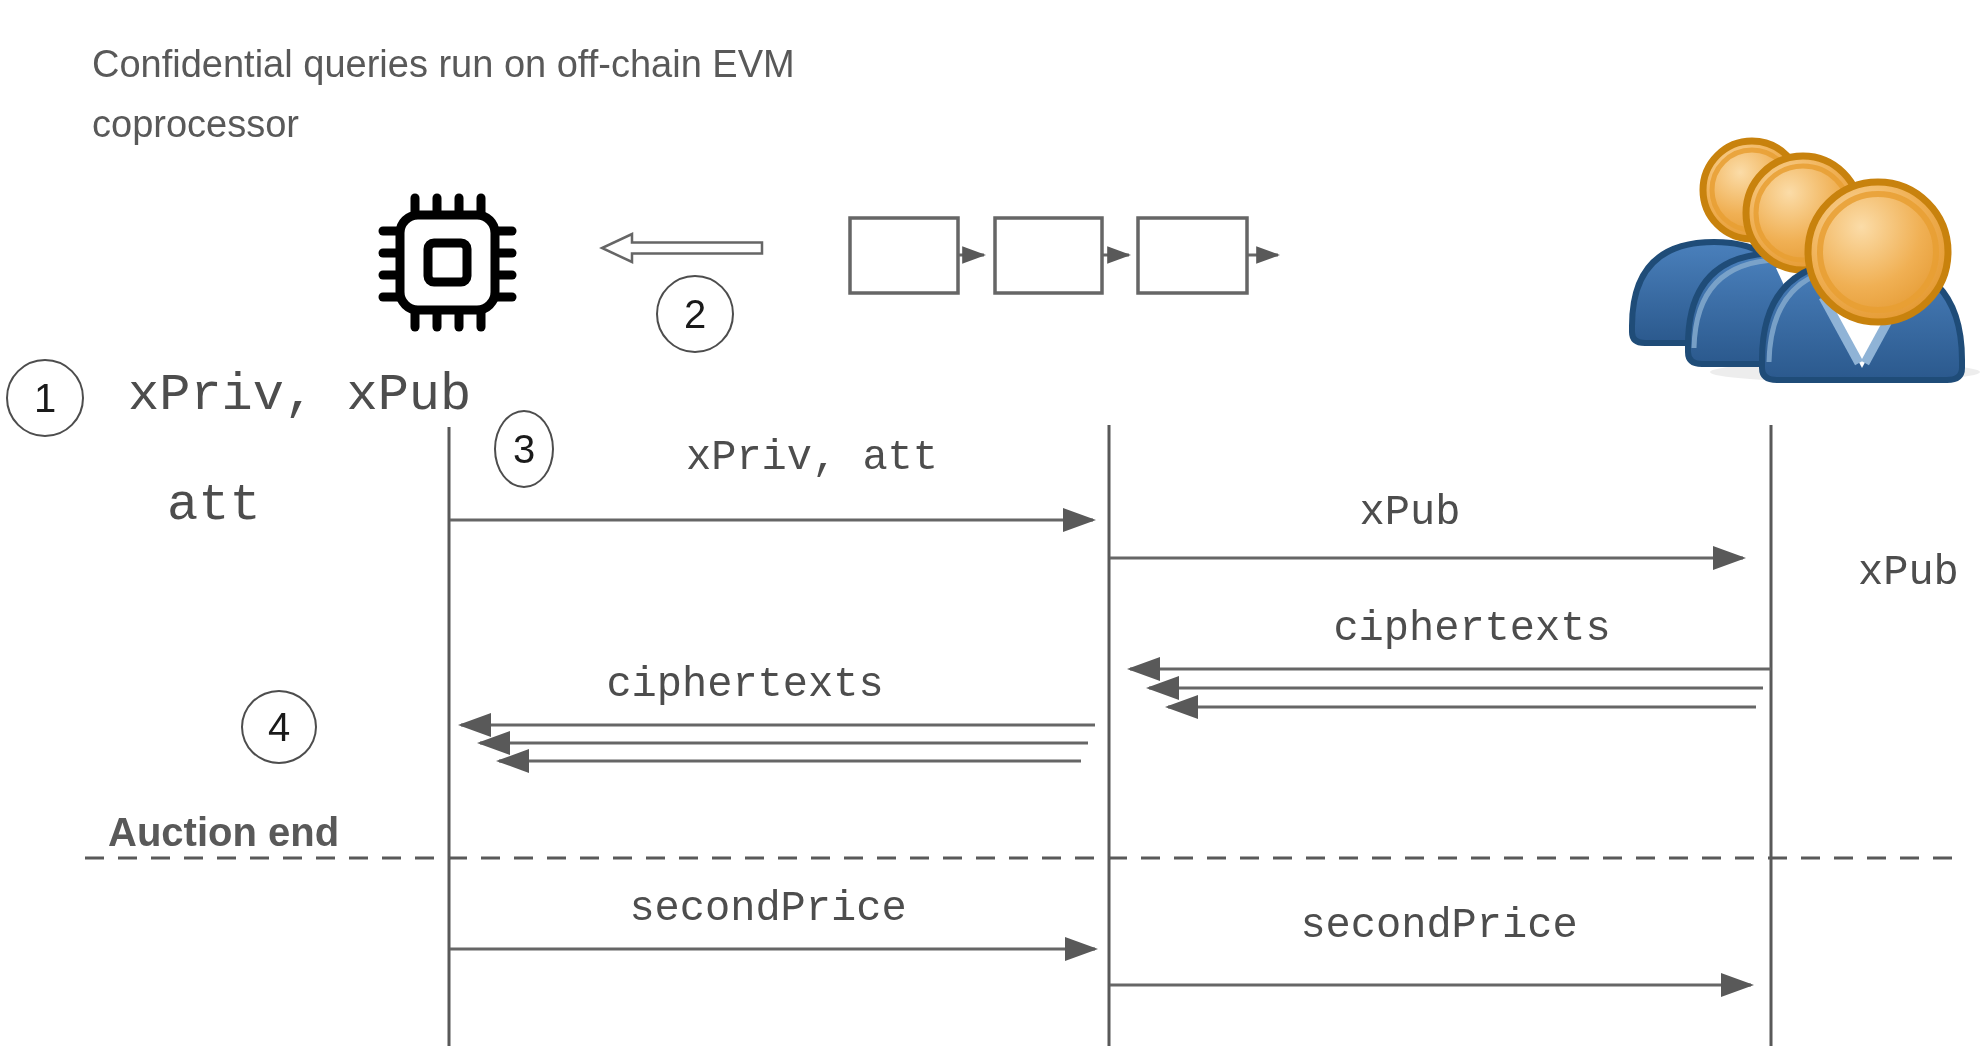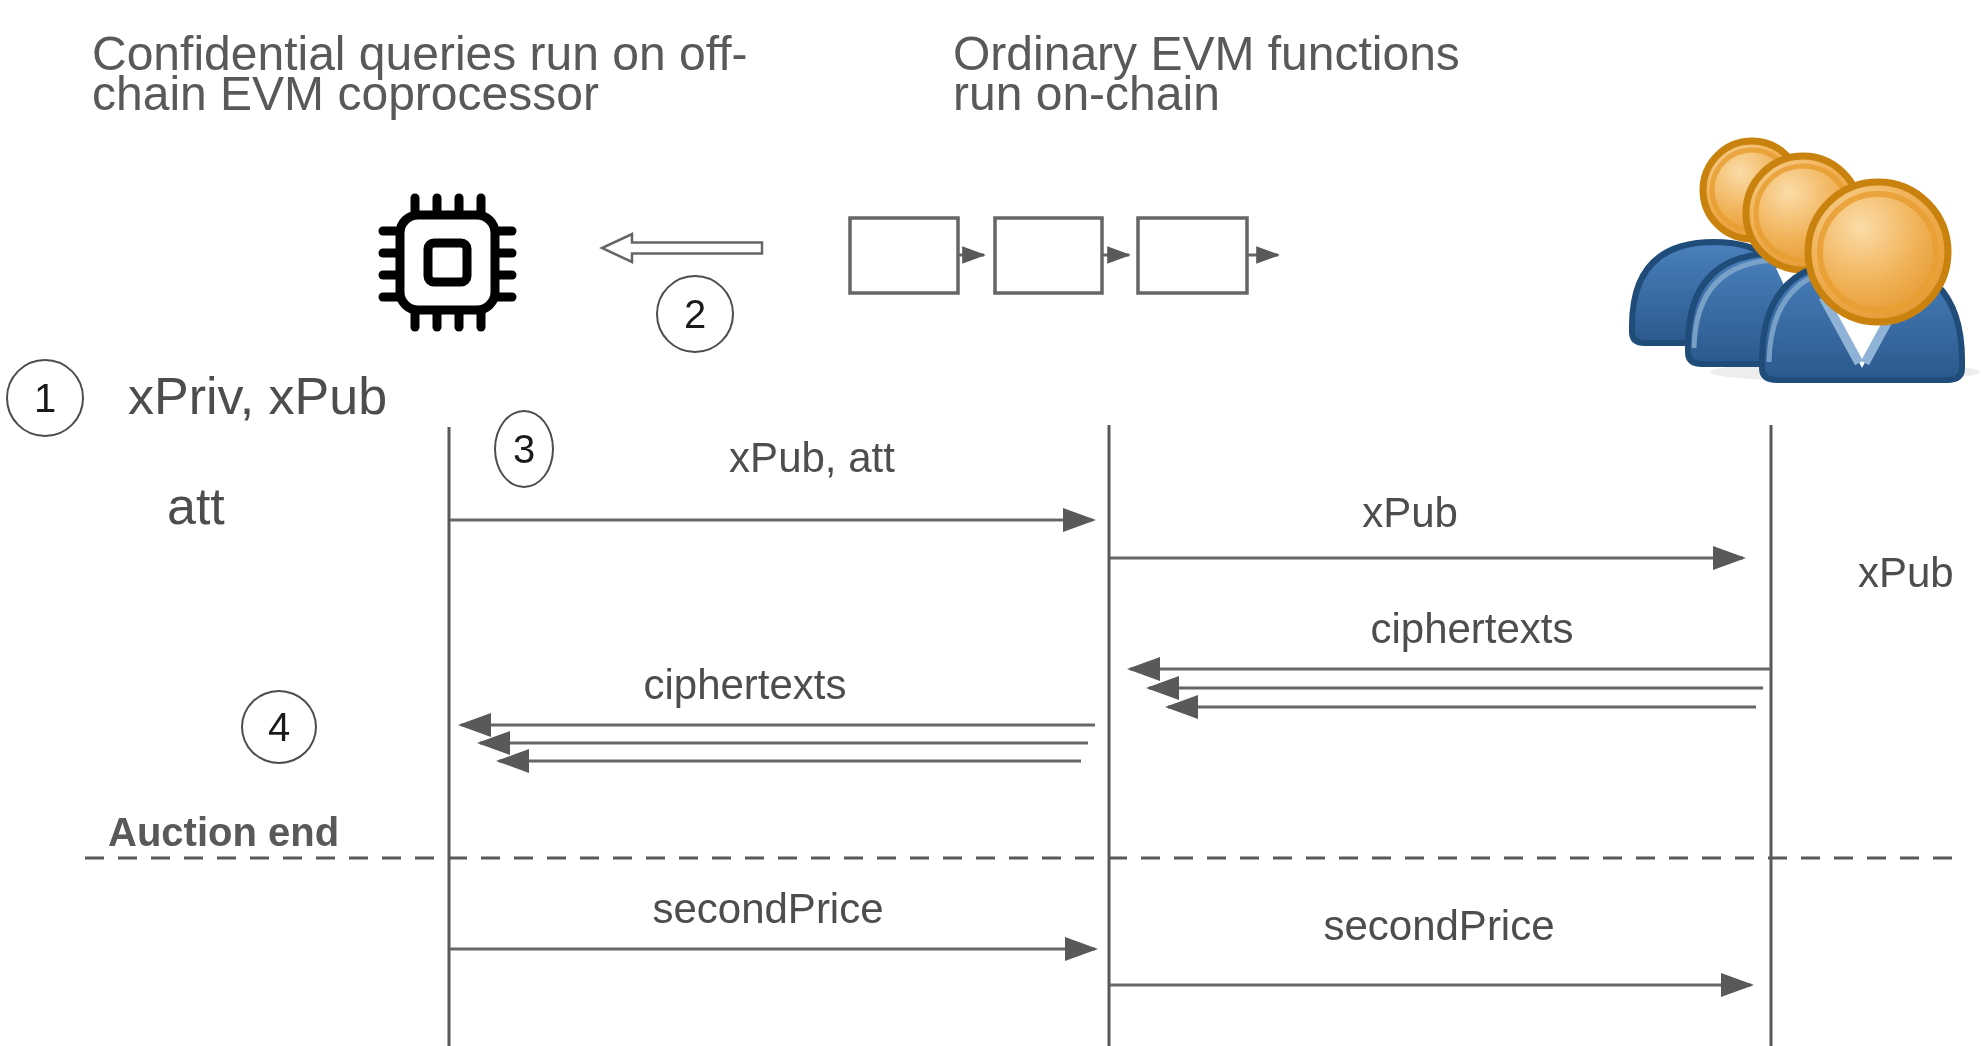--- a/index.html
+++ b/index.html
@@ -1,22 +1,22 @@
 <!DOCTYPE html>
 <html><head>
 <meta charset="utf-8">
 <style>
   html,body{margin:0;padding:0;background:#fff;}
   .canvas{position:relative;width:1988px;height:1046px;background:#ffffff;overflow:hidden;
           font-family:"Liberation Sans",sans-serif;}
   svg.layer{position:absolute;left:0;top:0;width:1988px;height:1046px;}
   .abs{position:absolute;white-space:pre;}
   .sans{color:#595959;}
-  .mono{font-family:Liberation Sans, sans-serif;color:#4d4d4d;}
-  .title{font-size:48px;line-height:40px;white-space:normal;}
+  .mono{font-family:Liberation Mono, monospace;color:#4d4d4d;}
+  .title{font-size:38px;line-height:60px;white-space:normal;}
   .big-mono{font-size:52px;}
   .msg{font-size:42px;}
   .ctr{transform:translateX(-50%);}
   .phase{font-size:40px;font-weight:bold;}
   .step{position:absolute;border:2.5px solid #4d4d4d;border-radius:50%;
         display:flex;align-items:center;justify-content:center;
         font-family:"Liberation Sans",sans-serif;font-size:40px;color:#1a1a1a;background:#fff;}
 </style>
 </head>
 <body>
@@ -111,30 +111,29 @@
       <path d="M1769,362 q2,-94 92,-96" fill="none" stroke="#7FA6CB" stroke-width="5" opacity="0.9"></path>
       <polygon points="1826,300 1862,368 1898,300" fill="#ffffff"></polygon>
       <path d="M1823,297 L1859,363" stroke="#8FB3D6" stroke-width="9" fill="none"></path>
       <path d="M1901,297 L1865,363" stroke="#8FB3D6" stroke-width="9" fill="none"></path>
       <circle cx="1878" cy="252" r="70" fill="url(#headG)" stroke="#C8820D" stroke-width="7"></circle>
       <circle cx="1878" cy="252" r="58" fill="none" stroke="#E79F33" stroke-width="6" opacity="0.85"></circle>
     </g>
   </svg>
 
   <div class="abs sans title" style="left:92px;top:34px;width:740px">Confidential queries run on off-chain EVM coprocessor</div>
-  <div class="abs sans title" style="left:953px;top:34px;width:560px">Ordinary EVM functions run on-chain</div>
 
   <div class="step" style="left:6px;top:359px;width:74px;height:74px">1</div>
   <div class="step" style="left:656px;top:275px;width:74px;height:74px">2</div>
   <div class="step" style="left:494px;top:410px;width:56px;height:74px">3</div>
   <div class="step" style="left:241px;top:690px;width:72px;height:70px">4</div>
 
   <div class="abs mono big-mono" style="left:128px;top:366px">xPriv, xPub</div>
   <div class="abs mono big-mono" style="left:167px;top:476px">att</div>
-  <div class="abs mono msg ctr" style="left:812px;top:434px">xPub, att</div>
+  <div class="abs mono msg ctr" style="left:812px;top:434px">xPriv, att</div>
   <div class="abs mono msg ctr" style="left:1410px;top:489px">xPub</div>
   <div class="abs mono msg" style="left:1858px;top:549px">xPub</div>
   <div class="abs mono msg ctr" style="left:1472px;top:605px">ciphertexts</div>
   <div class="abs mono msg ctr" style="left:745px;top:661px">ciphertexts</div>
   <div class="abs sans phase" style="left:108px;top:810px">Auction end</div>
   <div class="abs mono msg ctr" style="left:768px;top:885px">secondPrice</div>
   <div class="abs mono msg ctr" style="left:1439px;top:902px">secondPrice</div>
 
 </div>
 

